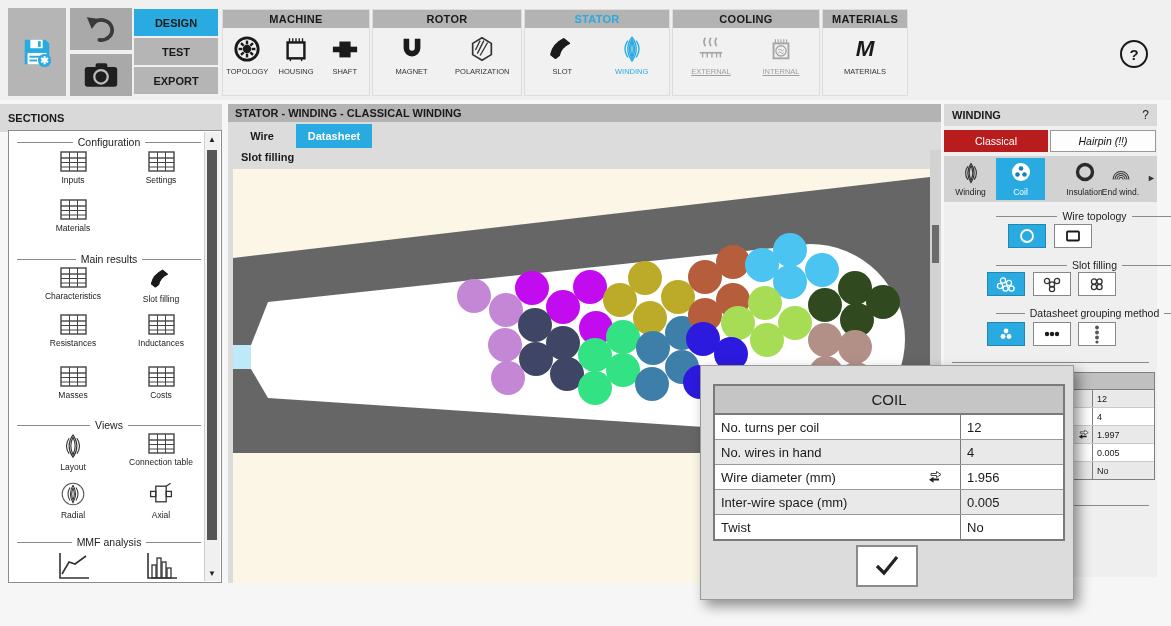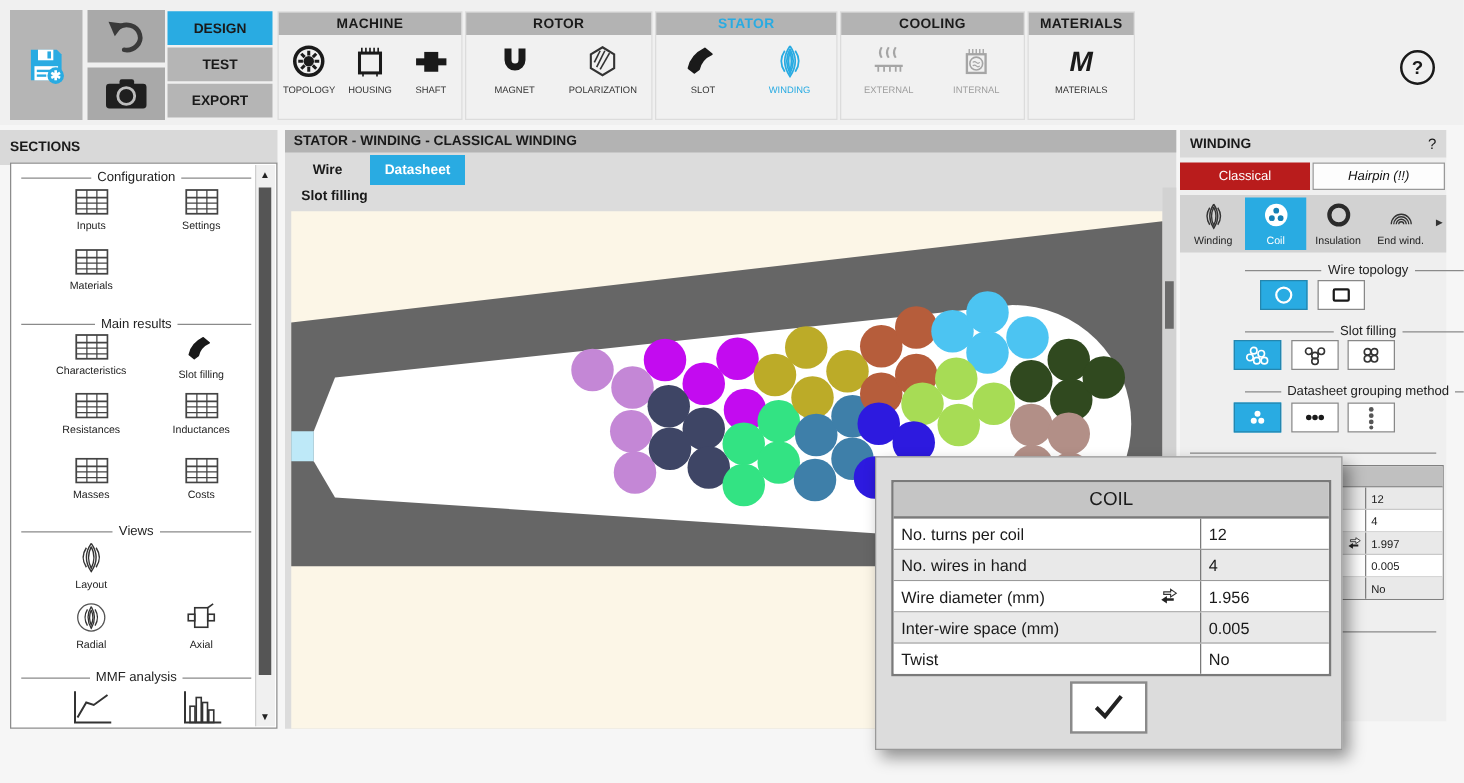--- a/index.html
+++ b/index.html
@@ -10,21 +10,21 @@
   #topbar{left:0;top:0;width:1171px;height:100px;background:#f0f0f0;}
   .tile{background:#b5b5b5;display:flex;align-items:center;justify-content:center;}
   .dtab{display:flex;align-items:center;justify-content:center;font-weight:bold;font-size:11px;background:#b5b5b5;}
   .dtab.active{background:#29abe2;}
   .group{background:#f1f1f1;border:1px solid #dcdcdc;}
   .ghead{height:18px;background:#b3b3b3;display:flex;align-items:center;justify-content:center;
          font-weight:bold;font-size:11px;letter-spacing:.3px;}
   .gbody{display:flex;justify-content:space-evenly;align-items:flex-start;padding-top:7px;}
   .icell{display:flex;flex-direction:column;align-items:center;gap:4px;width:64px;}
   .ilabel{font-size:7.5px;color:#333;white-space:nowrap;}
-  .icell.disabled .ilabel{color:#9e9e9e;}
+  .icell.disabled .ilabel{color:#9e9e9e;text-decoration:underline;}
   .ghead.accent{color:#29abe2;}
   #help-circle{width:24px;height:24px;border:2px solid #1a1a1a;border-radius:50%;
         display:flex;align-items:center;justify-content:center;font-weight:bold;font-size:15px;}
   
   #sections-bar{left:0;top:104px;width:222px;height:28px;background:#d9d9d9;display:flex;
         align-items:center;font-weight:bold;font-size:11px;padding-left:8px;box-sizing:border-box;}
   #side-box{left:8px;top:130px;width:214px;height:453px;background:#fff;border:1px solid #8c8c8c;
         box-sizing:border-box;overflow:hidden;}
   .divider{position:absolute;left:8px;width:184px;display:flex;align-items:center;gap:5px;
         font-size:10.5px;color:#222;}
@@ -443,20 +443,33 @@
           <g fill="none" stroke="#333" stroke-width="1.3">
             <path d="M15,2 Q6,15 15,28 Q24,15 15,2"></path>
             <path d="M15,5 Q10,15 15,25 Q20,15 15,5"></path>
             <path d="M10.5,6 Q4.5,15 10.5,24"></path>
             <path d="M19.5,6 Q25.5,15 19.5,24"></path>
           </g>
         </svg>
       </span>
     <span class="slabel">Layout</span>
   </div>
+  <div class="sitem" style="left:108px;top:302px;">
+    <span>
+        <svg width="27" height="21" viewBox="0 0 27 21">
+          <rect x="1" y="1" width="25" height="19" fill="none" stroke="#444" stroke-width="1.4"></rect>
+          <line x1="1" y1="7" x2="26" y2="7" stroke="#444" stroke-width="1.4"></line>
+          <line x1="1" y1="11.5" x2="26" y2="11.5" stroke="#444"></line>
+          <line x1="1" y1="16" x2="26" y2="16" stroke="#444"></line>
+          <line x1="9.5" y1="1" x2="9.5" y2="20" stroke="#444"></line>
+          <line x1="17.5" y1="1" x2="17.5" y2="20" stroke="#444"></line>
+        </svg>
+      </span>
+    <span class="slabel">Connection table</span>
+  </div>
   <div class="sitem" style="left:20px;top:350px;">
     <span>
         <svg width="26" height="26" viewBox="0 0 30 30">
           <circle cx="15" cy="15" r="12.5" fill="none" stroke="#555" stroke-width="1.2"></circle>
           <g fill="none" stroke="#333" stroke-width="1.2">
             <path d="M15,5 Q9,15 15,25 Q21,15 15,5"></path>
             <path d="M15,8 Q12,15 15,22 Q18,15 15,8"></path>
             <path d="M11.5,7.5 Q7,15 11.5,22.5"></path>
             <path d="M18.5,7.5 Q23,15 18.5,22.5"></path>
           </g>
@@ -614,21 +627,21 @@
     <span>
         <svg width="24" height="24" viewBox="0 0 24 24">
           <circle cx="12" cy="11" r="9" fill="#fff"></circle>
           <circle cx="12" cy="7.5" r="2.3" fill="#1580b5"></circle>
           <circle cx="8.5" cy="13.5" r="2.3" fill="#1580b5"></circle>
           <circle cx="15.5" cy="13.5" r="2.3" fill="#1580b5"></circle>
         </svg>
       </span>
     <span class="ilabel">Coil</span>
   </div>
-  <div class="subtab" style="left:102px;">
+  <div class="subtab" style="left:116px;">
     <span>
         <svg width="24" height="24" viewBox="0 0 24 24">
           <circle cx="12" cy="11" r="7.5" fill="none" stroke="#2b2b2b" stroke-width="3.4"></circle>
         </svg>
       </span>
     <span class="ilabel">Insulation</span>
   </div>
   <div class="subtab" style="left:152px;">
     <span>
         <svg width="24" height="24" viewBox="0 0 30 30">

